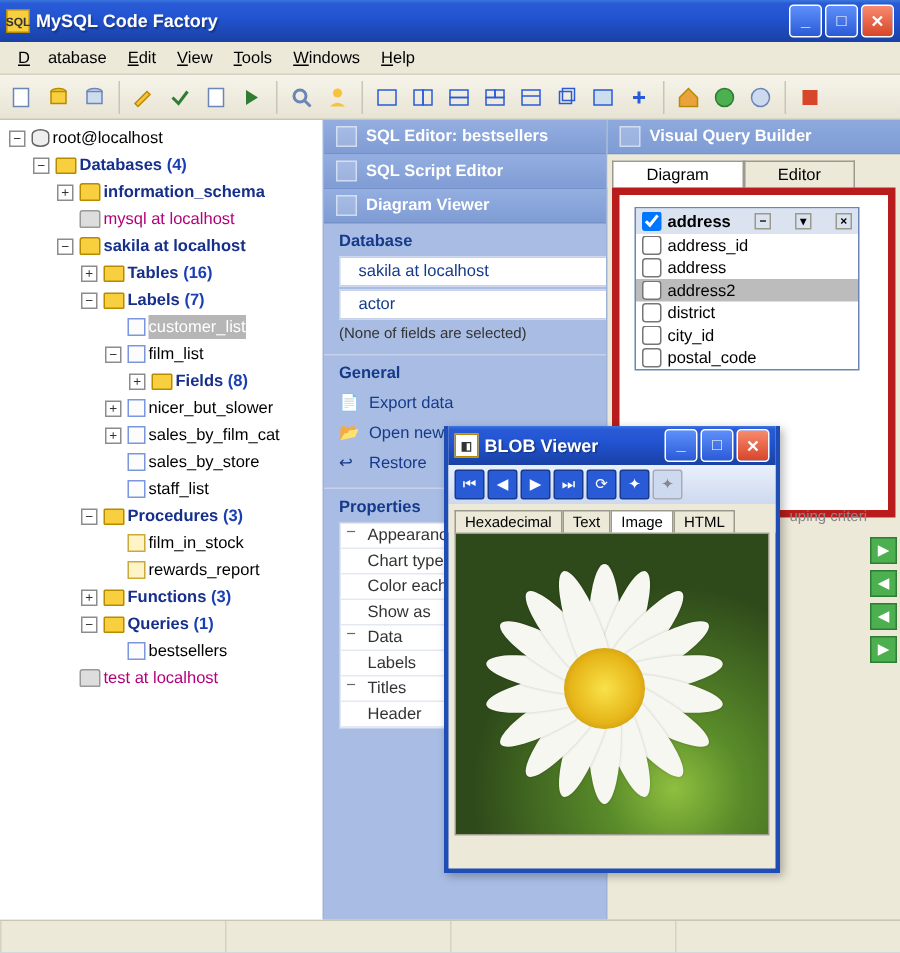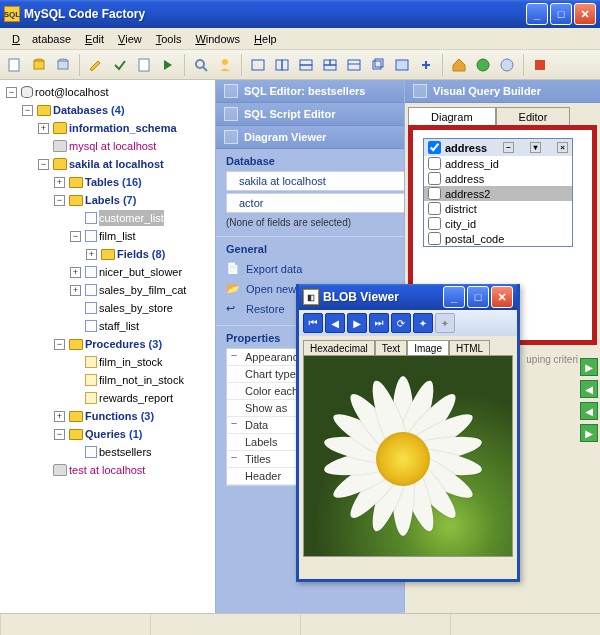--- a/index.html
+++ b/index.html
@@ -71,21 +71,21 @@
 .vqb-canvas{ background:#fff; border:5px solid #b91c1c; margin:0 3px; height:220px; position:relative;}
 .tblbox{ position:absolute; left:10px; top:8px; width:150px; border:1px solid #6b85b6; background:#fff;}
 .tblbox .tbh{ background:#dbe3f1; padding:2px 4px; font-weight:bold; display:flex;align-items:center;gap:4px;}
 .tblbox .tbh input{ margin:0;}
 .tblbox .tbh .tctl{ margin-left:auto; border:1px solid #9c9a8c; width:11px; height:11px; display:flex;align-items:center;justify-content:center;font-size:8px;}
 .tblbox ul{ list-style:none;}
 .tblbox li{ display:flex;align-items:flex-end; gap:4px; padding:1px 4px;}
 .tblbox li.sel{ background:#bcbcbc;}
 .sidebtns{ position:absolute; right:2px; top:278px; display:flex; flex-direction:column; gap:4px;}
 .sidebtns .sbtn{ width:18px; height:18px; background:#4caf50; border:1px solid #2e7d32; color:#fff; display:flex;align-items:center;justify-content:center; font-size:10px;}
-.hint{ position:absolute; right:22px; top:274px; color:#888; font-size:10px;}
+.hint{ position:absolute; right:22px; top:259px; color:#888; font-size:10px;}
 
 
 .blob{ position:absolute; left:296px; top:284px; width:224px; height:298px; border:3px solid #1f4db6; border-top:none; background:#ece9d8; box-shadow:2px 2px 6px rgba(0,0,0,.3);}
 .blob .titlebar{ height:26px;}
 .blob .btoolbar{ background:linear-gradient(to bottom,#e9f0fc,#cdd9ef); height:26px; display:flex;align-items:center; padding:0 4px; gap:2px;}
 .blob .nav{ width:20px; height:20px; background:#2a5bd7; color:#fff; border:1px solid #173a90; display:flex;align-items:center;justify-content:center; font-size:10px; border-radius:2px;}
 .blob .tabstrip{ padding:3px 4px 0 4px;}
 .blob .tabstrip .tab{ font-size:10px; padding:2px 6px;}
 .blob .imgarea{ margin:0 4px 4px 4px; border:1px solid #9c9a8c; background:#fff; height:202px; position:relative; overflow:hidden;}
 
@@ -357,27 +357,20 @@
                             <div class="node">
                               <span class="no-exp"></span>
                               <span class="table-icon y"></span>
                               <span>film_in_stock</span>
                             </div>
                           </li>
                       <li>
                             <div class="node">
                               <span class="no-exp"></span>
                               <span class="table-icon y"></span>
-                              <span>film_not_in_stock</span>
-                            </div>
-                          </li>
-                      <li>
-                            <div class="node">
-                              <span class="no-exp"></span>
-                              <span class="table-icon y"></span>
                               <span>rewards_report</span>
                             </div>
                           </li>
                     </ul>
                   </li>
                   <li>
                         <div class="node">
                           <span class="expander">+</span>
                           <span class="folder-icon"></span>
                           <span class="navy"><span>Functions</span> <span class="count">(<span>3</span>)</span></span>

